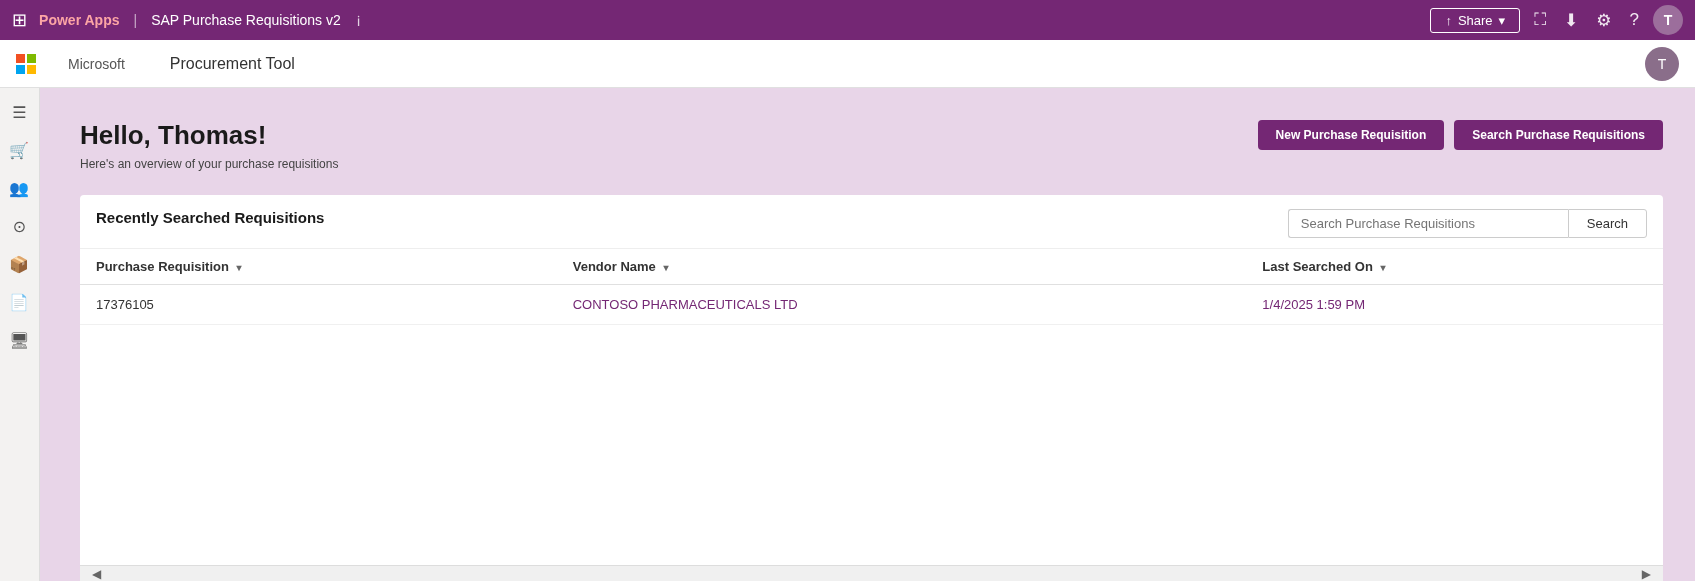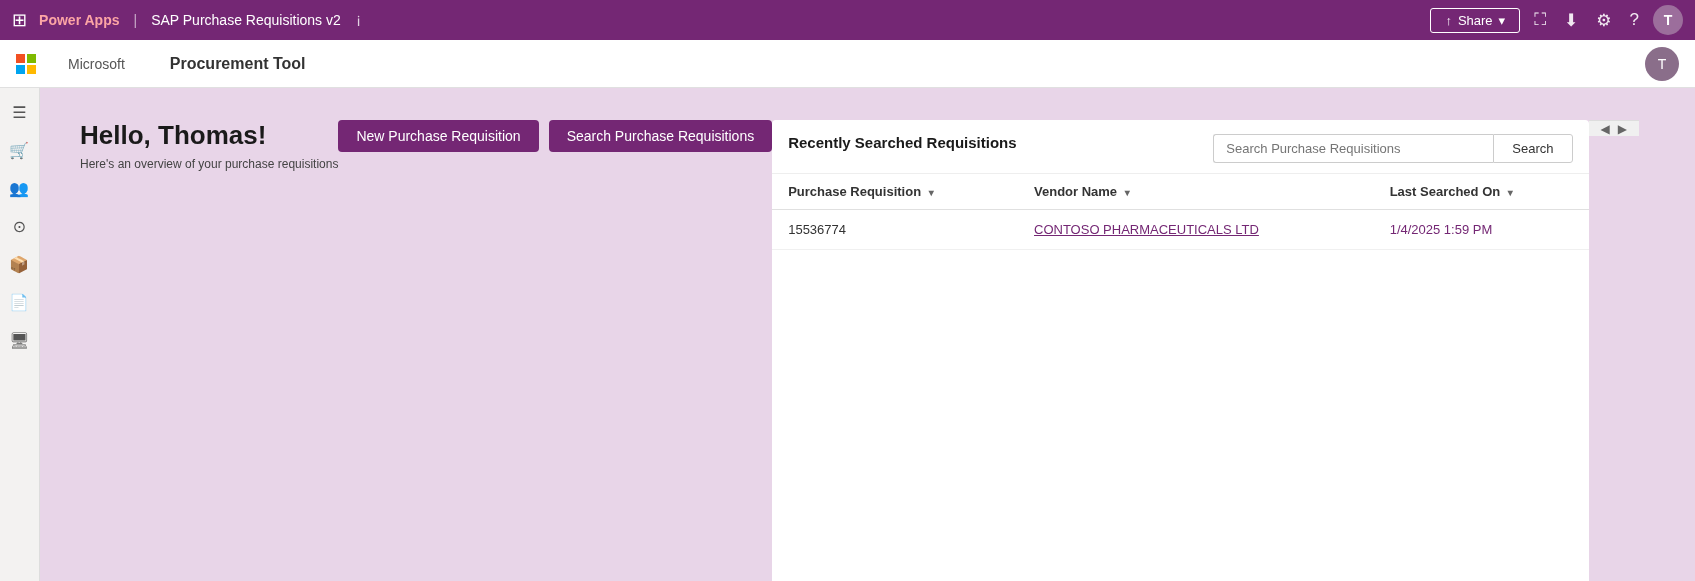--- a/index.html
+++ b/index.html
@@ -102,21 +102,21 @@
       align-items: center;
       gap: 26px;
     }
     .ms-logo {
       display: flex;
       gap: 1px;
       margin-right: 6px;
     }
     .header-title {
       font-size: 16px;
-      font-weight: 700;
+      font-weight: 400;
       color: #333;
       padding-left: 13px;
     }
     .header-avatar {
       width: 34px;
       height: 34px;
       border-radius: 50%;
       background: #8a6e8a;
       display: flex;
       align-items: center;
@@ -153,22 +153,23 @@
       color: #555;
       font-size: 16px;
       cursor: pointer;
       border-radius: 4px;
     }
 
     
     .content {
       flex: 1;
       background: #e8d5e8;
-      padding: 32px 56px 0 40px;
-      display: flex;
+      padding: 32px 32px 0 40px;
+      display: flex;
+      flex-direction: column;
     }
     .content-header {
       display: flex;
       align-items: flex-start;
       justify-content: space-between;
       margin-bottom: 24px;
     }
     .greeting {
       font-size: 26px;
       font-weight: 700;
@@ -182,23 +183,23 @@
     .header-buttons {
       display: flex;
       gap: 10px;
     }
     .btn-primary {
       background: #742774;
       color: #fff;
       border: none;
       border-radius: 4px;
       padding: 8px 18px;
-      font-size: 14px;
-      cursor: pointer;
-      font-weight: 400;
+      font-size: 12px;
+      cursor: pointer;
+      font-weight: 700;
       white-space: nowrap;
     }
 
     
     .table-section {
       background: #fff;
       border-radius: 4px 4px 0 0;
       flex: 1;
       display: flex;
       flex-direction: column;
@@ -266,21 +267,20 @@
       color: #666;
     }
     .data-table td {
       padding: 12px 16px;
       color: #333;
       border-bottom: 1px solid #f0f0f0;
     }
     .data-table td.link-cell {
       color: #742774;
       cursor: pointer;
-      text-decoration: underline;
     }
 
     
     .scroll-bar-area {
       height: 16px;
       background: #f0f0f0;
       border-top: 1px solid #ddd;
       display: flex;
       align-items: center;
       padding: 0 8px;
@@ -380,21 +380,21 @@
                 <span class="sort-icon">▾</span>
               </th>
               <th>
                 <span>Last Searched On</span>
                 <span class="sort-icon">▾</span>
               </th>
             </tr>
           </thead>
           <tbody id="table-body">
           <tr>
-                <td>15536774</td>
+                <td>17376105</td>
                 <td class="link-cell">CONTOSO PHARMACEUTICALS LTD</td>
                 <td style="color: rgb(116, 39, 116);">1/4/2025 1:59 PM</td>
               </tr>
             </tbody>
         </table>
       </div>
     </div>
 
     <div class="scroll-bar-area">
       <span class="scroll-arrow">◀</span>

